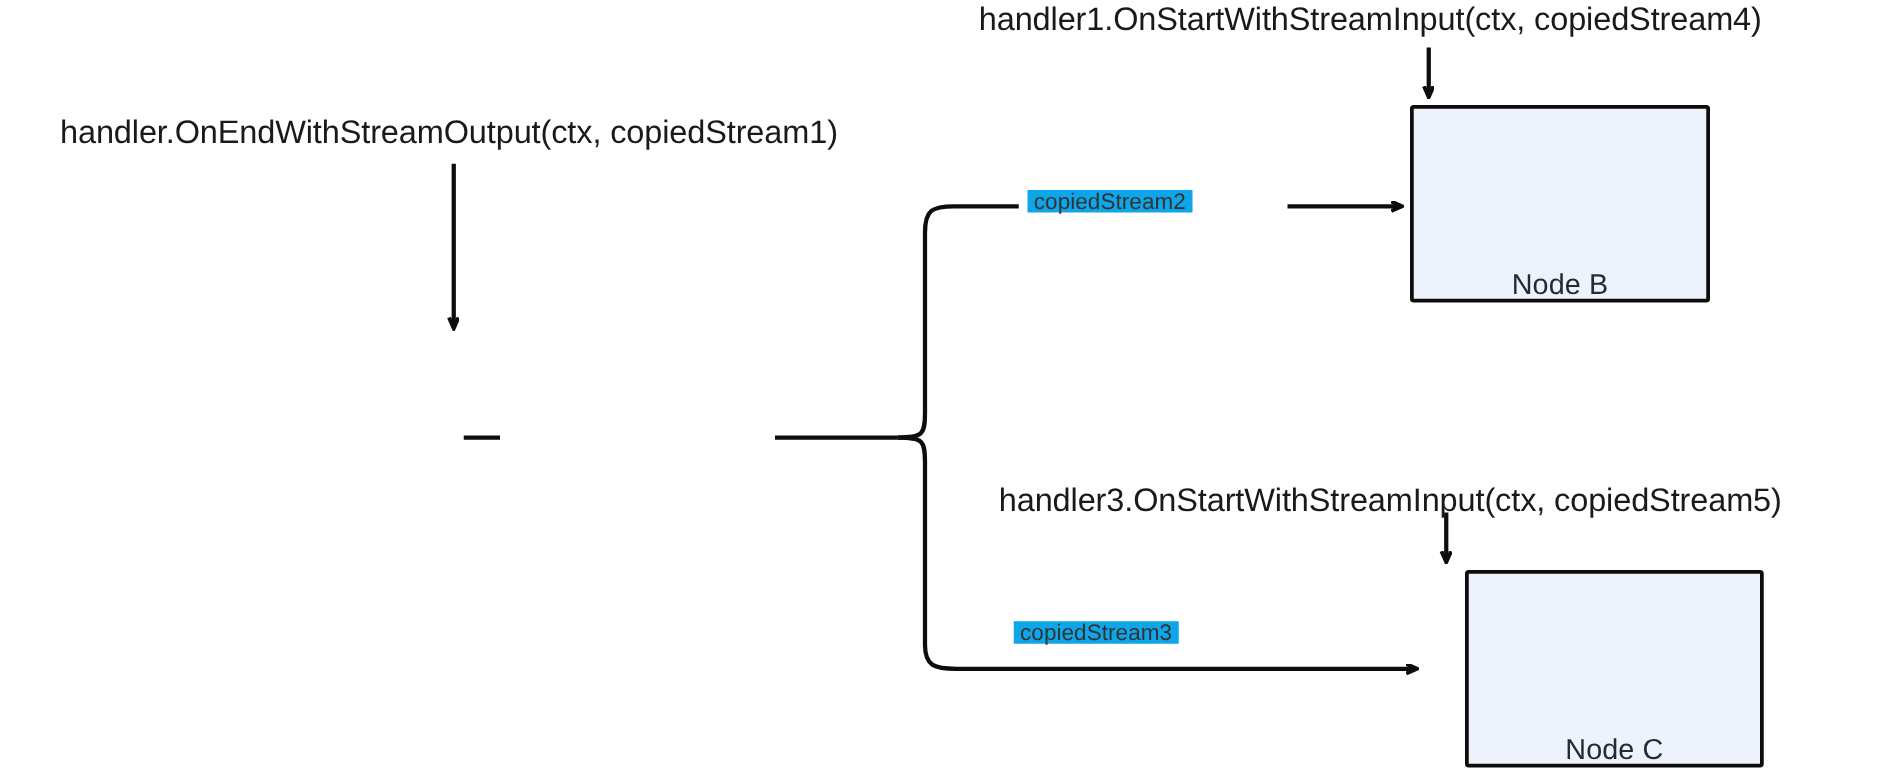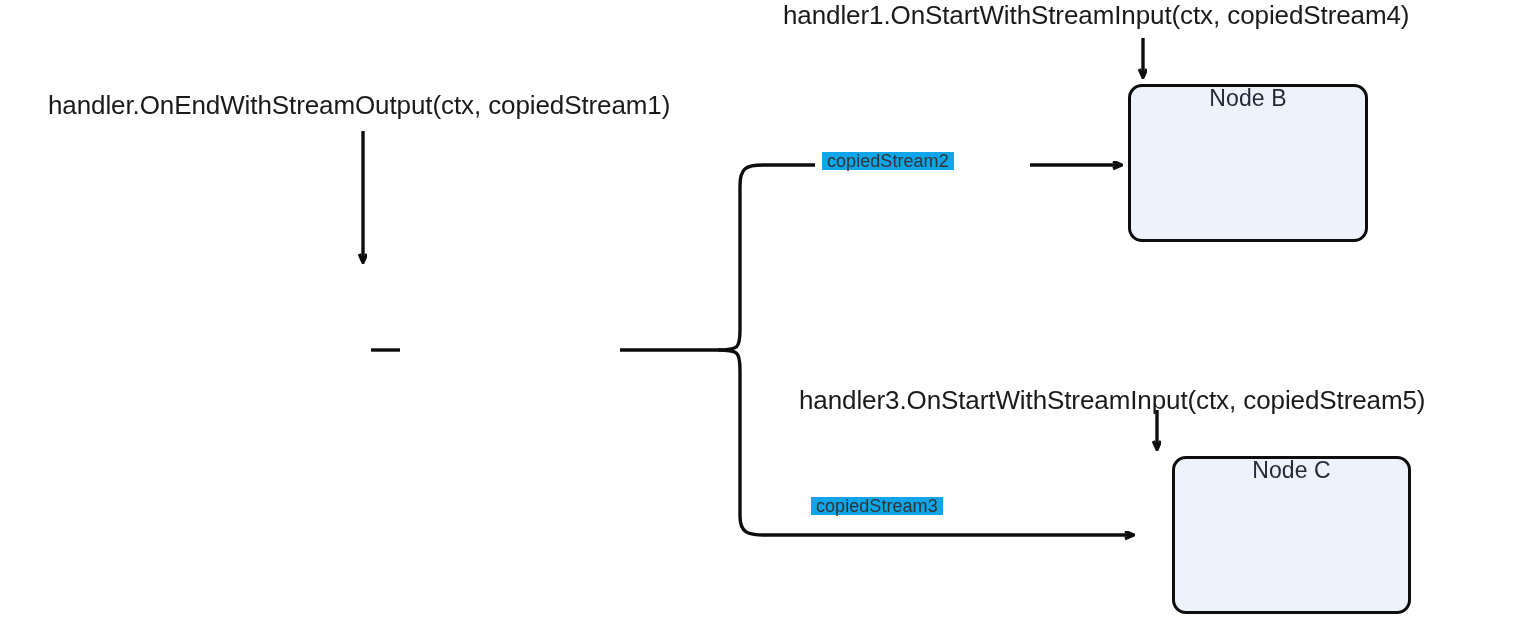--- a/index.html
+++ b/index.html
@@ -25,23 +25,23 @@
     left: 0;
     top: 0;
     width: 1520px;
     height: 624px;
   }
   .node-box {
     position: absolute;
     box-sizing: border-box;
     background: #eef2fb;
     border: 3.5px solid #0d0d0d;
-    border-radius: 14px;
+    border-radius: 3px;
     display: flex;
-    align-items: flex-start;
+    align-items: flex-end;
     justify-content: center;
   }
   .node-label {
     font-size: 23px;
     color: #232b38;
     letter-spacing: 0.1px;
     line-height: 1;
     white-space: nowrap;
   }
   .handler-label {

